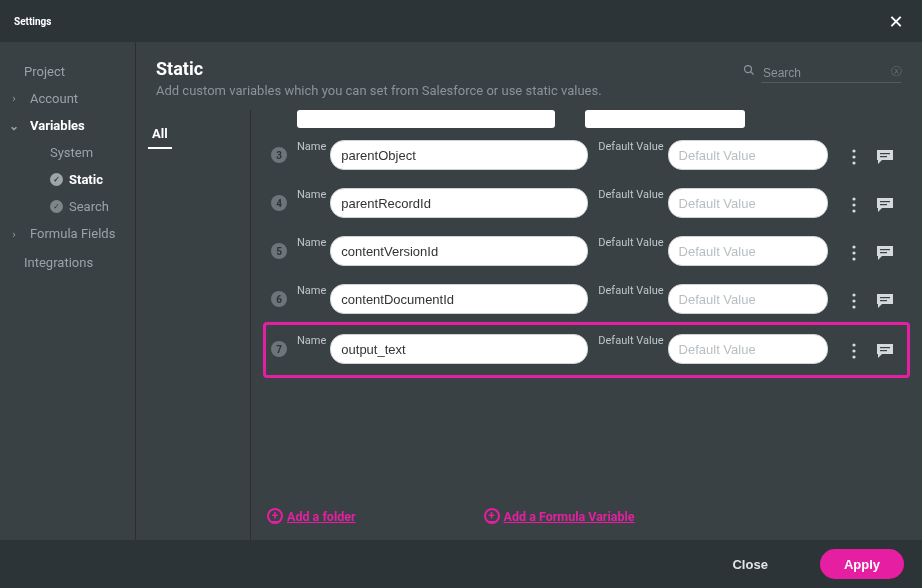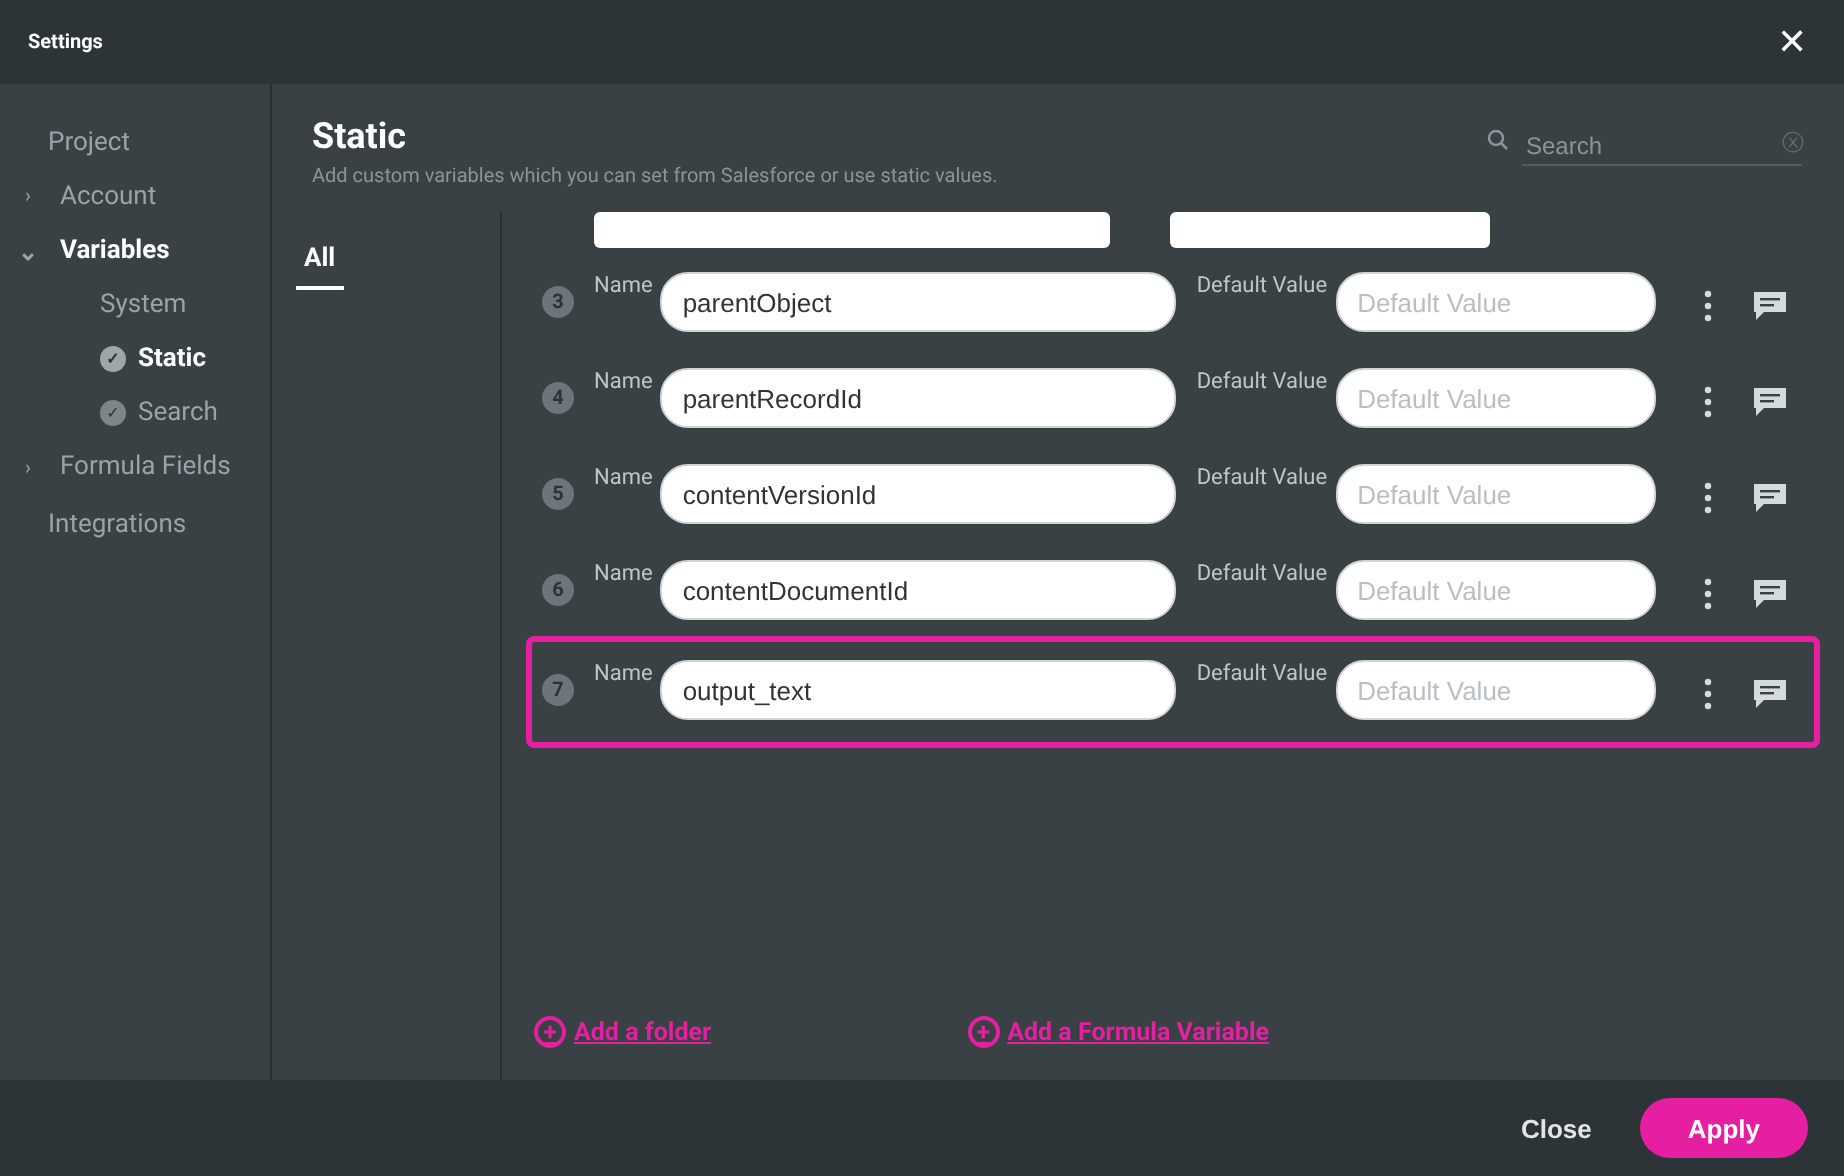--- a/index.html
+++ b/index.html
@@ -18,21 +18,21 @@
   .side-item.indent { padding-left: 50px; }
   .side-item.active { color: #fff; font-weight: 700; }
   .chev { width: 12px; display: inline-flex; justify-content: center; font-size: 10px; color: #9aa3a8; margin-left: -16px; margin-right: 4px; }
   .side-check { width: 13px; height: 13px; border-radius: 50%; background: #7d8689; display: inline-flex; align-items: center; justify-content: center; font-size: 8px; color: #2d3438; flex-shrink: 0; }
   .side-check.on { background: #9fa6a9; }
   
   .main { flex: 1; display: flex; flex-direction: column; border-left: 1px solid #2a2f33; overflow: hidden; }
   
   .header { padding: 16px 20px 12px 20px; display: flex; justify-content: space-between; align-items: flex-start; }
   .header-left h2 { color: #fff; font-size: 18px; font-weight: 700; margin-bottom: 4px; }
-  .header-left p { color: #8b9499; font-size: 10px; }
+  .header-left p { color: #8b9499; font-size: 13px; }
   .search-wrap { display: flex; align-items: flex-start; gap: 6px; margin-top: 6px; }
   .search-icon { color: #8b9499; font-size: 12px; }
   .search-input { background: transparent; border: none; border-bottom: 1px solid #555c60; color: #cfd4d7; font-size: 12px; width: 140px; padding: 2px 18px 2px 2px; outline: none; }
   .search-input::placeholder { color: #8b9499; }
   .clear-icon { color: #666d71; font-size: 11px; margin-left: -16px; cursor: pointer; }
   
   .content-row { flex: 1; display: flex; overflow: hidden; }
   
   .tabs-col { width: 115px; border-right: 1px solid #2a2f33; padding-top: 10px; }
   .tab { padding: 10px 16px; color: #9aa3a8; font-size: 13px; cursor: pointer; }
@@ -59,21 +59,21 @@
   .dots-icon svg, .comment-icon svg { display: block; }
   
   .bottom-links { display: flex; align-items: center; gap: 28px; padding: 10px 20px 16px 20px; }
   .add-link { display: flex; align-items: center; gap: 4px; color: #e61ea1; font-size: 12.5px; font-weight: 700; text-decoration: underline; cursor: pointer; }
   .plus-circle { width: 16px; height: 16px; border: 2px solid #e61ea1; border-radius: 50%; display: inline-flex; align-items: center; justify-content: center; font-size: 12px; line-height: 1; text-decoration: none; }
   .bottom-links .first { margin-left: -4px; }
   .bottom-links .second { margin-left: 100px; }
   
   .content-and-links { flex:1; display:flex; flex-direction:column; overflow:hidden; }
   
-  .footer { height: 48px; background: #2d3438; display: flex; align-items: center; justify-content: flex-end; gap: 0; padding: 0 18px; }
+  .footer { height: 48px; background: #2d3438; display: flex; align-items: center; justify-content: flex-end; gap: 28px; padding: 0 18px; }
   .btn { height: 30px; border-radius: 15px; padding: 0 24px; font-size: 13px; font-weight: 600; border: none; cursor: pointer; }
   .btn-close { background: transparent; color: #e1e5e7; }
   .btn-apply { background: #e61ea1; color: #fff; }
 </style>
 </head>
 <body>
 
 <div class="modal">
   <div class="titlebar">
     <span class="titlebar-title">Settings</span>

